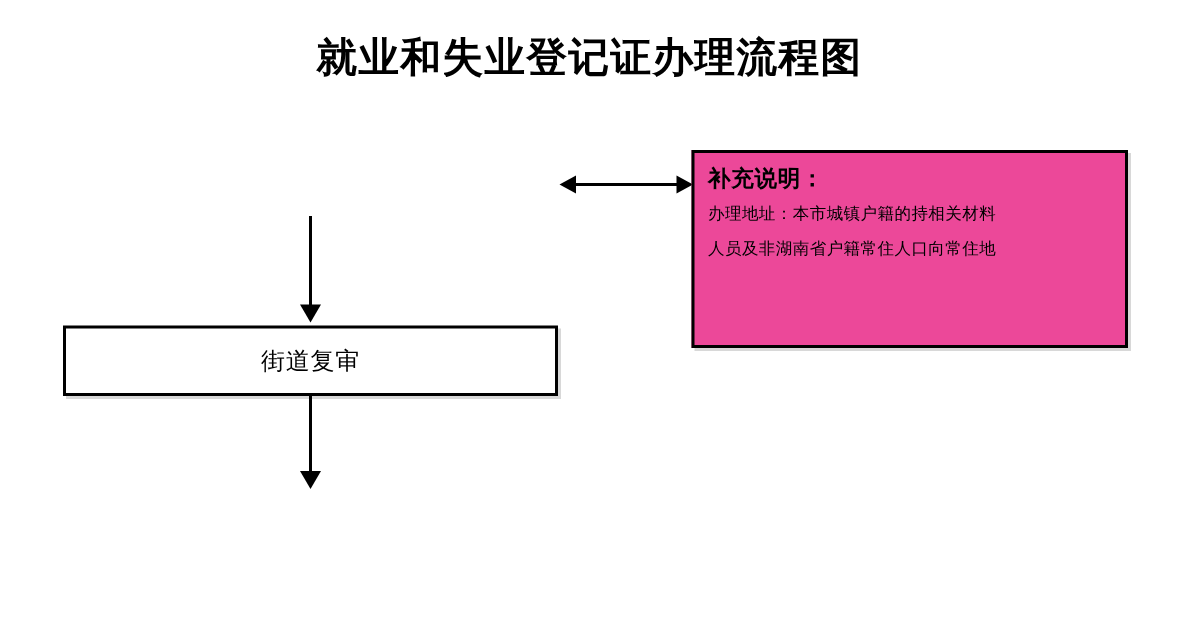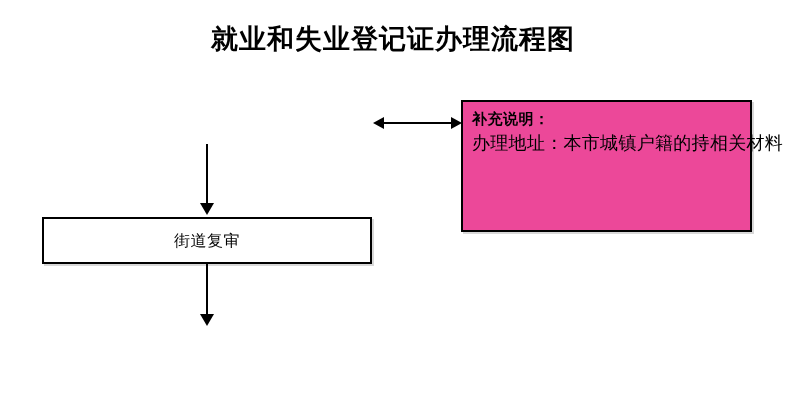--- a/index.html
+++ b/index.html
@@ -74,21 +74,21 @@
     box-shadow: 2px 2px 0 #d8d8d8;
     padding: 6px 8px 4px 9px;
   }
   #note-title {
     font-size: 15px;
     font-weight: bold;
     line-height: 23px;
     letter-spacing: 0.5px;
   }
   .note-line {
-    font-size: 18px;
+    font-size: 11px;
     line-height: 23px;
     letter-spacing: 0.3px;
     white-space: nowrap;
   }
 
   
   .connector-line {
     position: absolute;
     background: #000000;
   }
@@ -150,15 +150,16 @@
   <div class="arrow-down" id="conn-2-3-arrow"></div>
 
 
   <div class="connector-line h-line" id="conn-note-line"></div>
   <div class="arrow-left" id="conn-note-arrow-left"></div>
   <div class="arrow-right" id="conn-note-arrow-right"></div>
 
   <div id="note-box">
     <div id="note-title">补充说明：</div>
     <div class="note-line">办理地址：本市城镇户籍的持相关材料</div>
+    <div class="note-line">人员及非湖南省户籍常住人口向常住地</div>
   </div>
 
 </div>
 
 </body></html>

